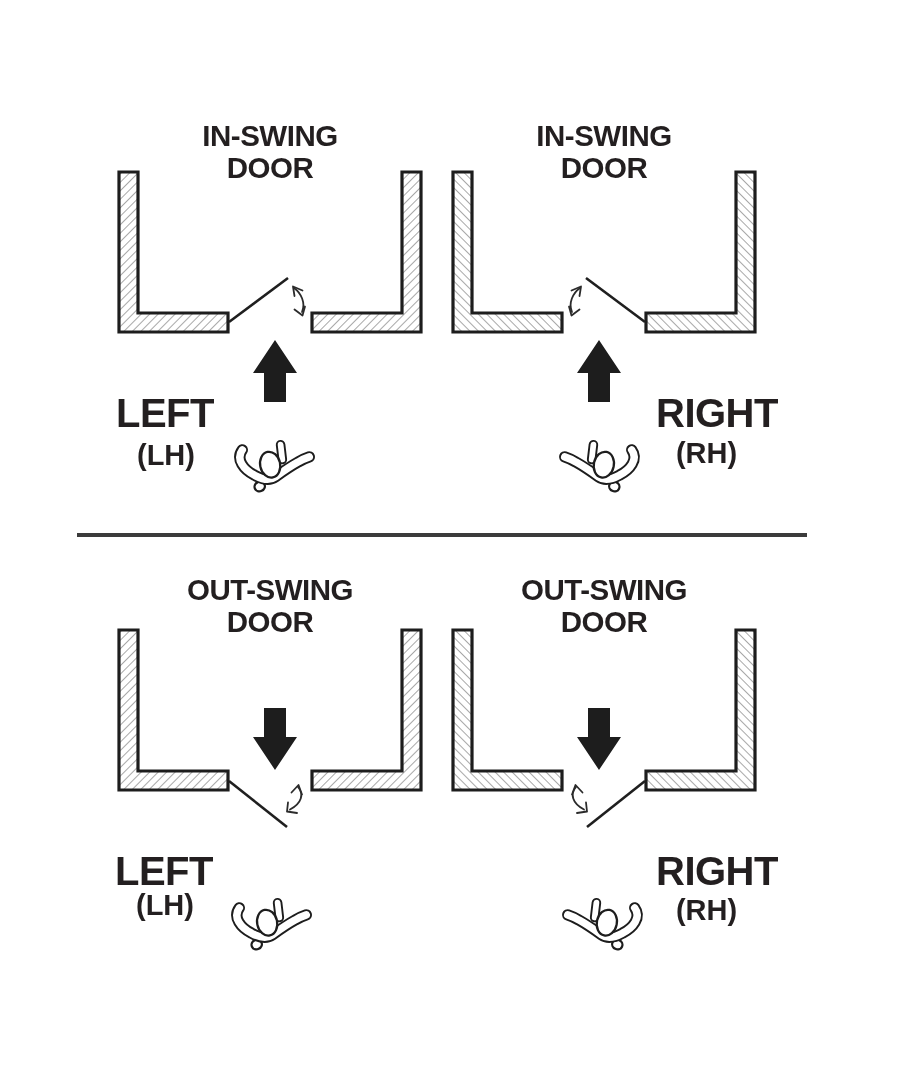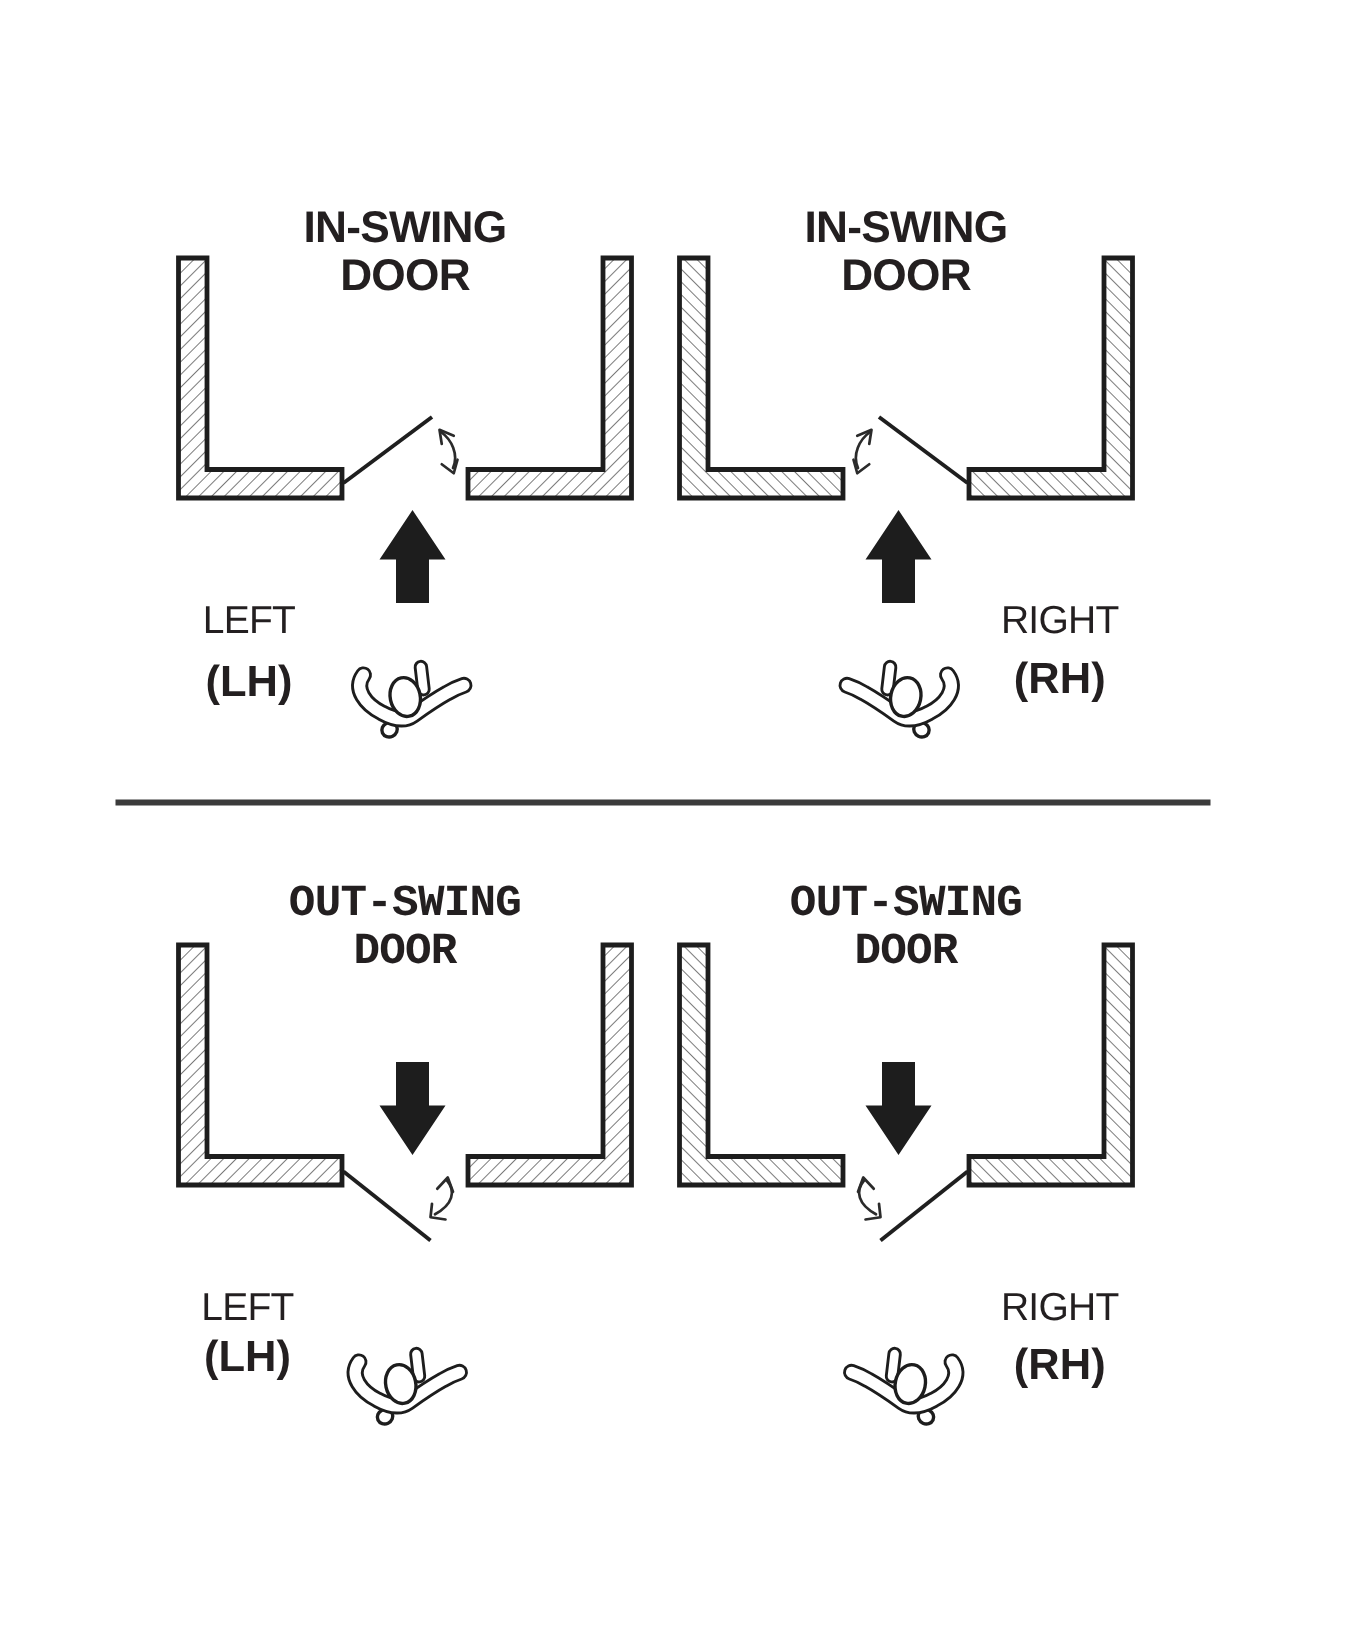--- a/index.html
+++ b/index.html
@@ -7,25 +7,25 @@
        font-family:"Liberation Sans","DejaVu Sans",sans-serif;color:#231f20;}
   .canvas{position:absolute;inset:0;background:#ffffff;}
   .quadrant{position:absolute;width:340px;height:410px;}
   .q-tl{left:100px;top:100px;}
   .q-tr{left:434px;top:100px;}
   .q-bl{left:100px;top:558px;}
   .q-br{left:434px;top:558px;}
   .quadrant svg{position:absolute;left:0;top:0;}
   .q-title{position:absolute;left:0;width:340px;text-align:center;
            font-weight:bold;font-size:29.5px;line-height:32px;letter-spacing:-0.5px;}
-  .q-tl .q-title,.q-tr .q-title{top:36px;}
-  .q-bl .q-title,.q-br .q-title{top:28px;font-family:Liberation Mono, monospace;}
+  .q-tl .q-title,.q-tr .q-title{top:20px;}
+  .q-bl .q-title,.q-br .q-title{top:16px;}
   .q-title span{display:block;}
-  .hand-label{position:absolute;font-weight:normal;font-size:26px;line-height:28px;
-              text-align:center;letter-spacing:-0.5px;}
+  .hand-label{position:absolute;font-weight:bold;font-size:40px;line-height:28px;
+              text-align:left;letter-spacing:-0.5px;}
   .hand-code{position:absolute;font-weight:bold;font-size:29px;line-height:28px;
              text-align:center;}
   .q-tl .hand-label{left:16px;top:299px;width:100px;}
   .q-tl .hand-code {left:16px;top:341px;width:100px;}
   .q-tr .hand-label{left:222px;top:299px;width:101px;}
   .q-tr .hand-code {left:222px;top:339px;width:101px;}
   .q-bl .hand-label{left:15px;top:299px;width:100px;}
   .q-bl .hand-code {left:15px;top:333px;width:100px;}
   .q-br .hand-label{left:222px;top:299px;width:101px;}
   .q-br .hand-code {left:222px;top:338px;width:101px;}

